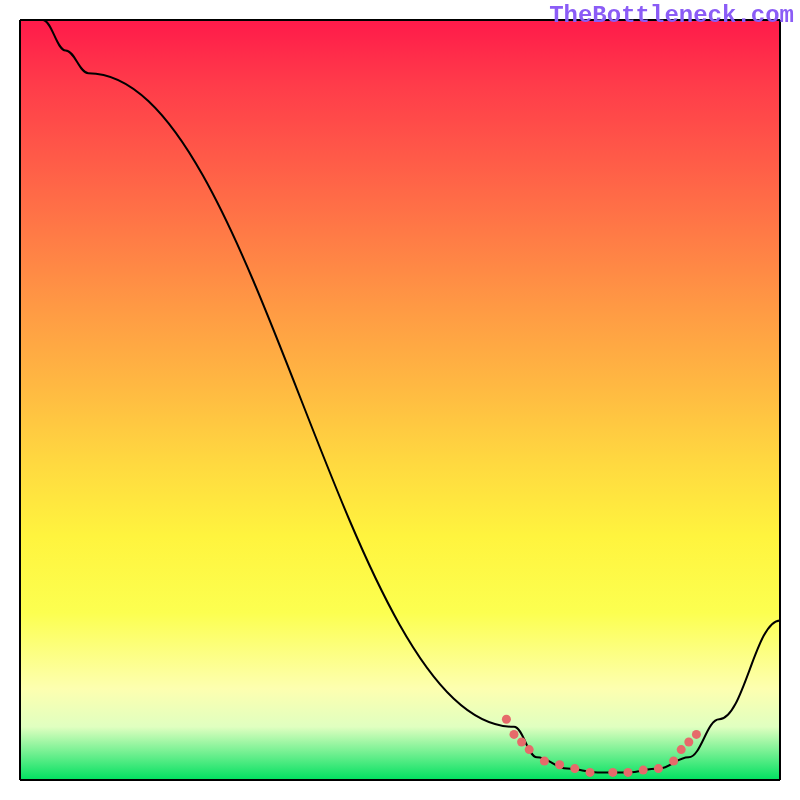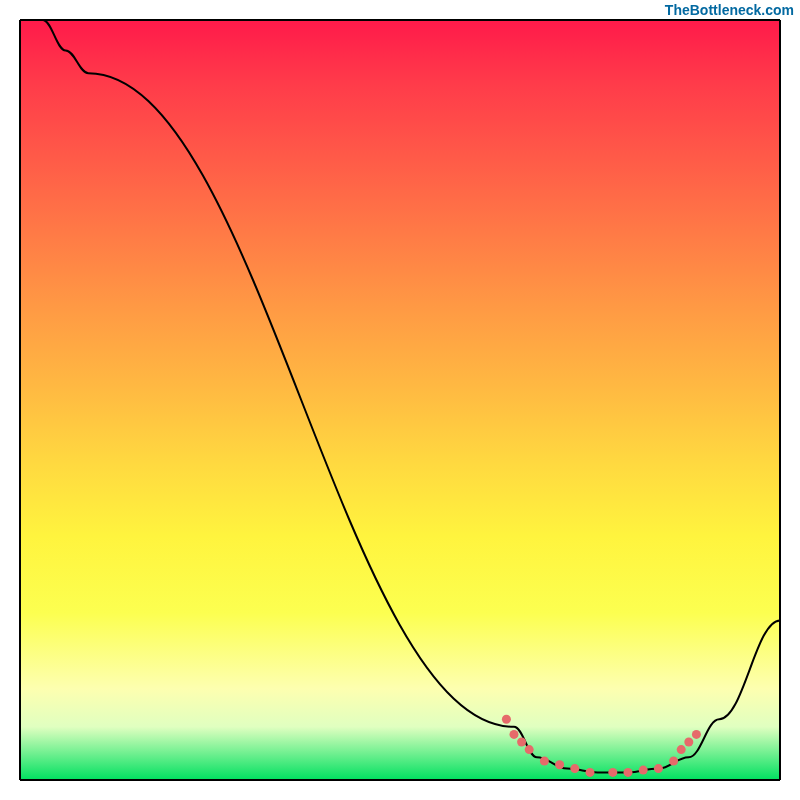--- a/index.html
+++ b/index.html
@@ -55,24 +55,24 @@
   .axis-top {
     left: 20px;
     top: 19px;
     width: 760px;
     height: 2px;
   }
   .watermark {
     position: absolute;
     top: 2px;
     right: 6px;
-    font-family: Liberation Sans, sans-serif;
-    font-size: 14px;
+    font-family: Liberation Mono, monospace;
+    font-size: 24px;
     font-weight: bold;
-    color: #0369a1;
+    color: #8b5cf6;
   }
   svg.curve {
     position: absolute;
     left: 20px;
     top: 20px;
     width: 760px;
     height: 760px;
     pointer-events: none;
   }
   .curve path {

